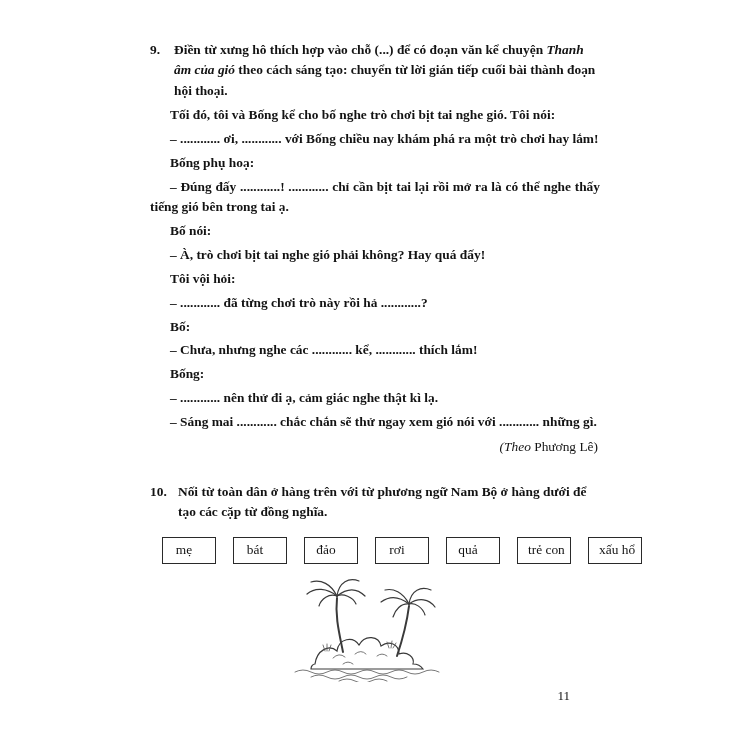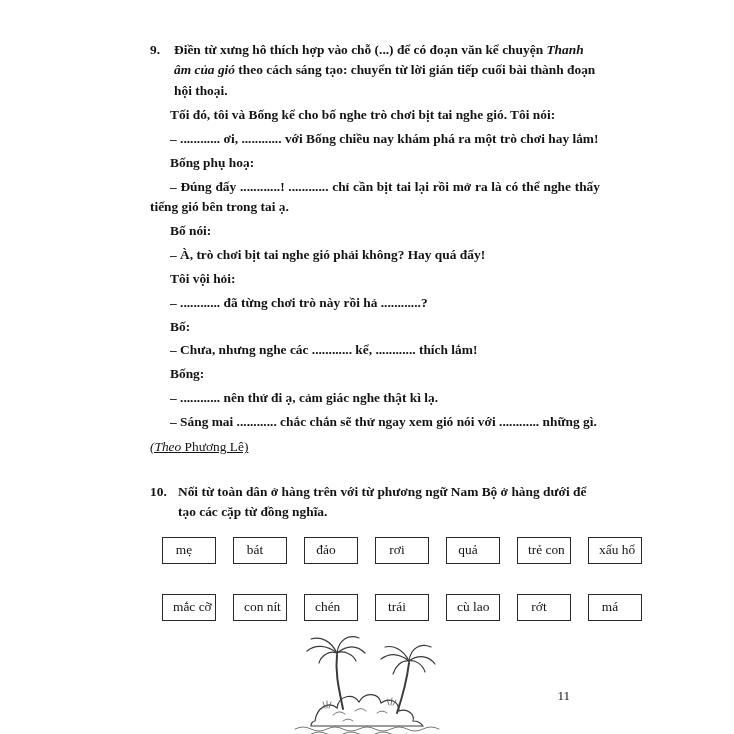--- a/index.html
+++ b/index.html
@@ -15,21 +15,21 @@
     position:absolute;
     left:150px;top:40px;width:450px;
     font-size:13.4px;line-height:1.52;
   }
   .ex-head{display:flex;font-weight:bold;margin:0 0 4px 0;}
   .ex-head .ex-num{flex:0 0 24px;}
   .ex-head.ex10 .ex-num{flex:0 0 28px;}
   .ex-title{flex:1;}
   .italic{font-style:italic;}
   .para{margin:3.5px 0;text-indent:20px;text-align:justify;font-weight:bold;}
-  .attribution{text-align:left;margin:5px 2px 0 0;text-decoration:underline;}
+  .attribution{text-align:right;margin:5px 2px 0 0;}
   .ex10-block{margin-top:24px;}
   .word-row{display:flex;gap:17px;margin:14px 0 0 12px;flex-wrap:nowrap;}
   .word-row.bottom{margin-top:30px;}
   .word-box{
     border:1.2px solid #2a2a2a;
     padding:2px 20px 3px 10px;
     min-width:22px;
     text-align:center;
     font-size:13.4px;
     background:#fff;
@@ -85,29 +85,20 @@
 
       <div class="word-row top">
           <div class="word-box">mẹ</div>
           <div class="word-box">bát</div>
           <div class="word-box">đảo</div>
           <div class="word-box">rơi</div>
           <div class="word-box">quả</div>
           <div class="word-box">trẻ con</div>
           <div class="word-box">xấu hổ</div>
         </div>
-      <div class="word-row bottom">
-          <div class="word-box">mắc cỡ</div>
-          <div class="word-box">con nít</div>
-          <div class="word-box">chén</div>
-          <div class="word-box">trái</div>
-          <div class="word-box">cù lao</div>
-          <div class="word-box">rớt</div>
-          <div class="word-box">má</div>
-        </div>
     </div>
 
     <div class="illustration-wrap">
       <svg width="180" height="108" viewBox="0 0 180 108" aria-hidden="true">
 
         <g class="sketch">
           <path d="M52,22 C42,14 30,13 22,20"></path>
           <path d="M52,22 C46,10 36,5 26,8"></path>
           <path d="M52,22 C54,8 64,3 74,7"></path>
           <path d="M52,22 C62,14 72,14 80,22"></path>

